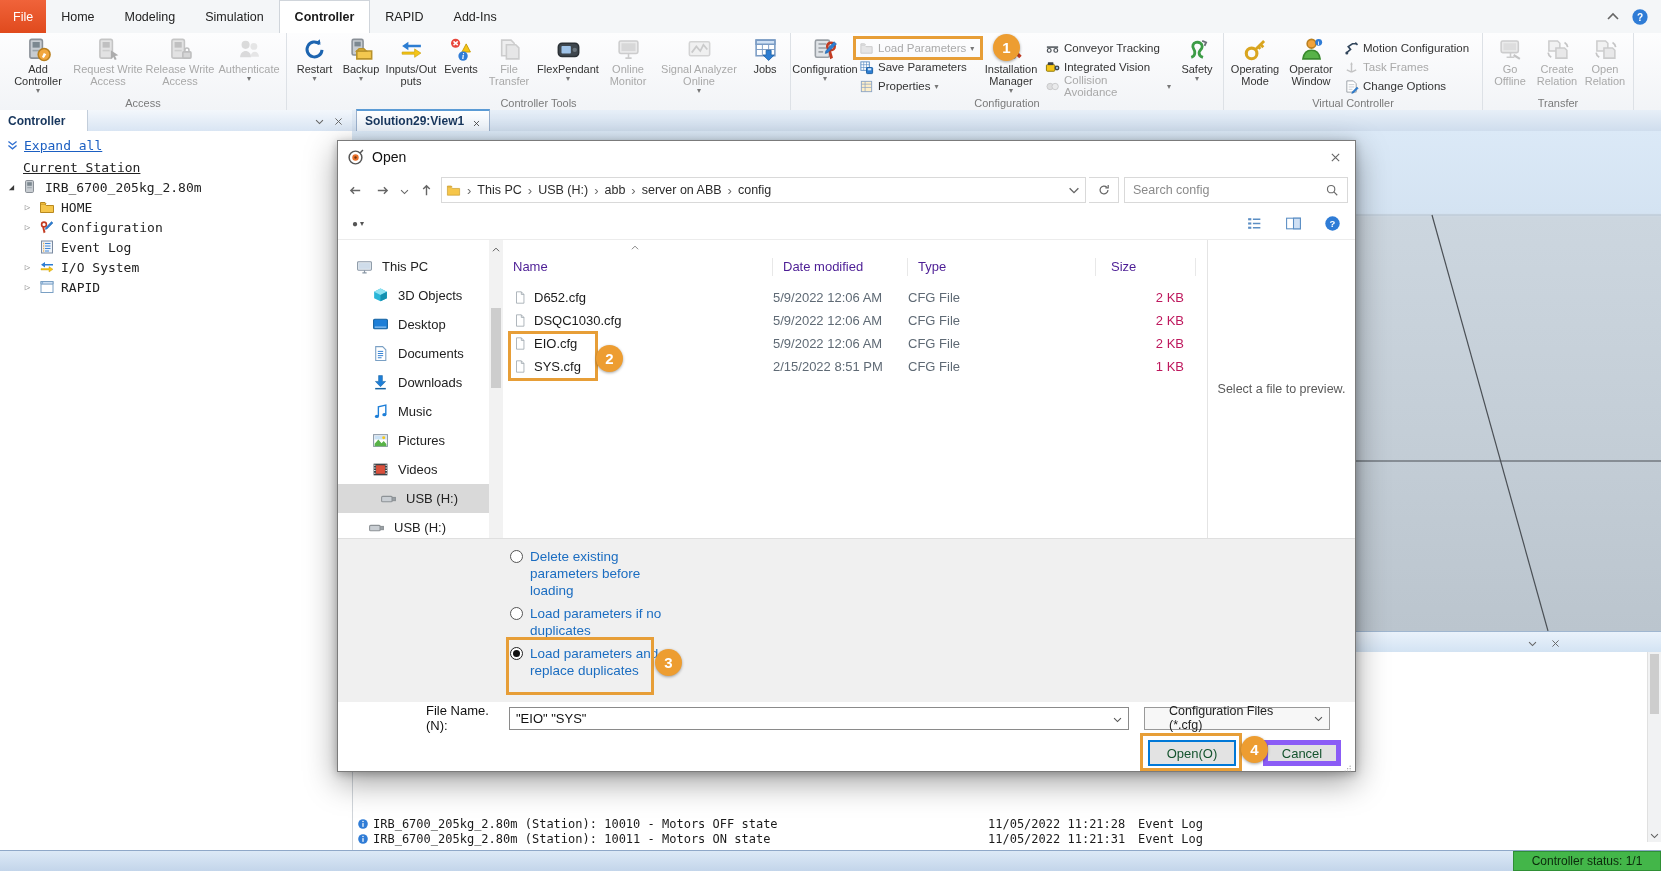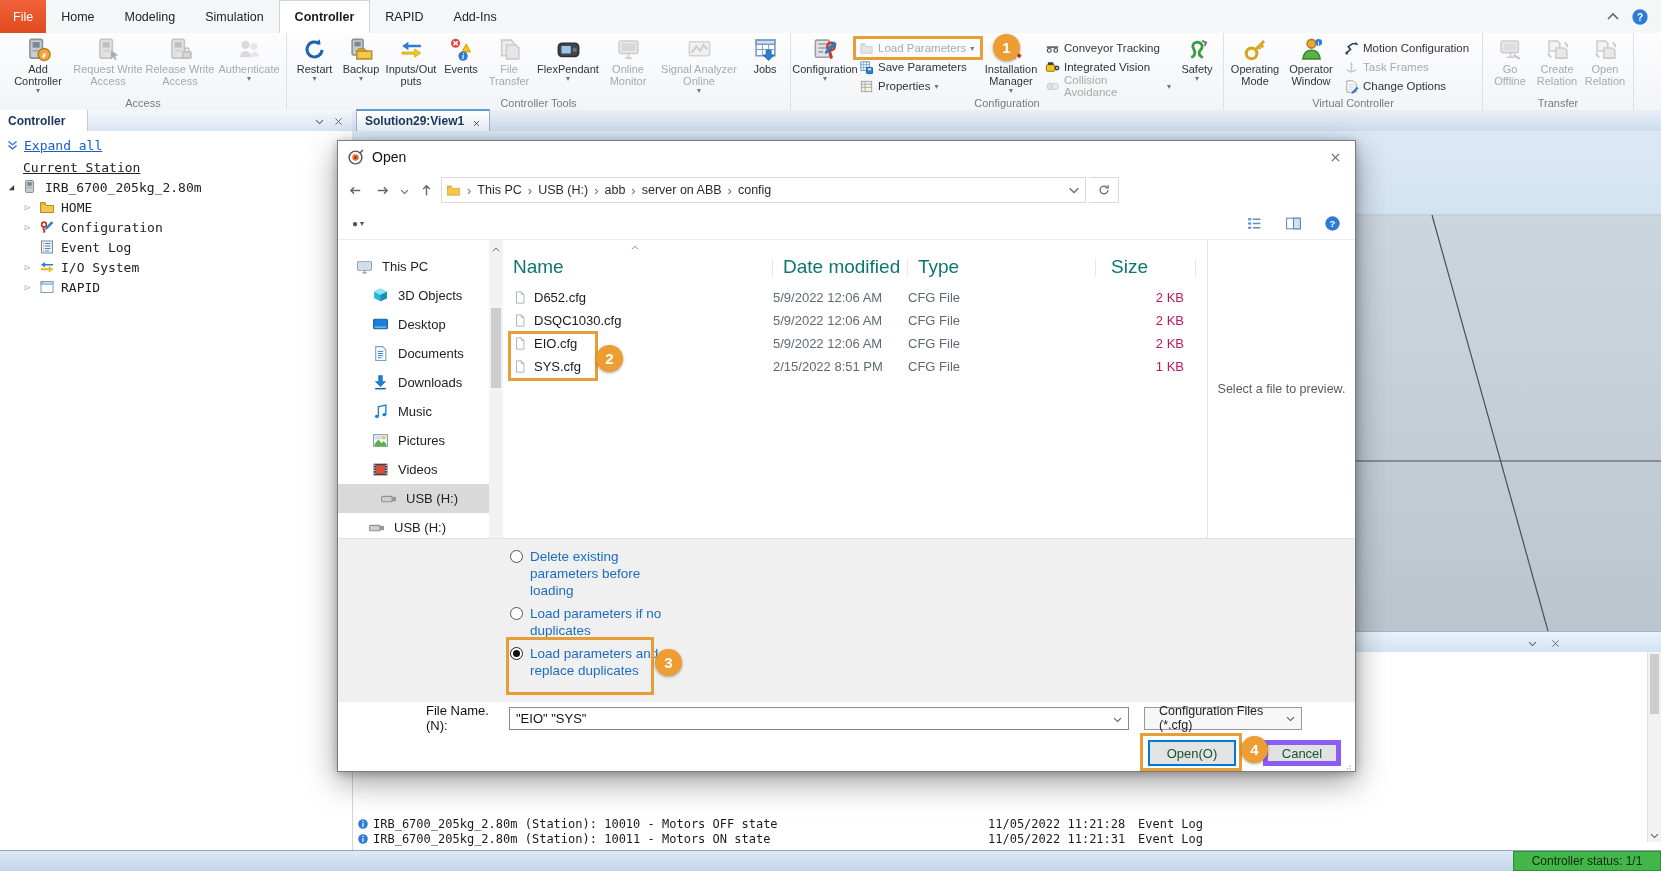--- a/index.html
+++ b/index.html
@@ -119,21 +119,21 @@
   .side-item{height:29px;display:flex;align-items:center;gap:9px;font-size:13px;color:#222;}
   .pl-root{padding-left:18px;}.pl-child{padding-left:34px;}.pl-usb{padding-left:42px;}.pl-usb2{padding-left:30px;}
   .side-item.sel{background:#d9d9d9;}
   .side-ico{width:17px;height:17px;flex:none;}
   .dlg-scroll{width:14px;flex:none;background:#f2f2f2;position:relative;}
   .dlg-scroll .winicon{position:absolute;top:3px;left:2px;width:10px;height:10px;color:#606060;}
   .sb-thumb{position:absolute;left:2px;top:68px;width:10px;height:80px;background:#cdcdcd;}
   .dlg-files{flex:1;position:relative;padding-top:14px;}
   .sort-asc{position:absolute;left:126px;top:1px;width:12px;height:10px;color:#888;}
   .fhdr{display:grid;grid-template-columns:270px 135px 188px 100px;height:26px;align-items:center;
-    color:#0f766e;font-size:19px;}
+    color:#4c1d95;font-size:13px;}
   .fhdr>div{padding-left:10px;border-right:1px solid #e8e8e8;height:18px;line-height:18px;}
   .fhdr .col-size{text-align:left;padding-left:15px;}
   .frows{margin-top:6px;}
   .frow{display:grid;grid-template-columns:270px 135px 188px 100px;height:23px;align-items:center;font-size:13px;}
   .fname{display:flex;align-items:center;gap:7px;padding-left:10px;color:#1a1a1a;}
   .fname .fico{width:14px;height:15px;flex:none;}
   .fmeta{color:#5f6a75;}
   .fsize{text-align:right;padding-right:12px;color:#be185d;}
   .dlg-preview{width:147px;flex:none;border-left:1px solid #e4e4e4;display:flex;align-items:center;justify-content:center;}
   .preview-hint{font-size:12.5px;color:#5a5a5a;}
@@ -141,22 +141,22 @@
   .radio{display:flex;gap:7px;margin-bottom:6px;width:175px;}
   .rdot{width:13px;height:13px;border:1px solid #555;border-radius:50%;background:#fff;flex:none;margin-top:2px;position:relative;box-sizing:border-box;}
   .radio.on .rdot{border-color:#222;}
   .radio.on .rdot:after{content:"";position:absolute;inset:2px;background:#111;border-radius:50%;}
   .rlabel{color:#1B6DC1;font-size:13.5px;line-height:17px;}
   .dlg-filerow{height:32px;display:flex;align-items:center;padding-left:88px;box-sizing:border-box;}
   .fn-label{font-size:13px;color:#111;width:83px;}
   .fn-input{width:620px;height:23px;border:1px solid #8a8a8a;box-sizing:border-box;display:flex;align-items:center;
     padding:0 6px;font-size:13px;color:#111;position:relative;background:#fff;}
   .fn-input .combo-chev{position:absolute;right:5px;color:#555;width:11px;height:11px;}
-  .ft-combo{margin-left:15px;width:158px;height:23px;border:1px solid #999;box-sizing:border-box;background:#f7f7f7;
-    display:flex;align-items:center;padding:0 14px;font-size:12.5px;color:#222;position:relative;}
+  .ft-combo{margin-left:15px;width:186px;height:23px;border:1px solid #999;box-sizing:border-box;background:#f7f7f7;
+    display:flex;align-items:center;padding:0 24px;font-size:12.5px;color:#222;position:relative;}
   .ft-combo .combo-chev{position:absolute;right:5px;color:#555;width:11px;height:11px;}
   .dlg-buttons{height:40px;position:relative;}
   .btn{position:absolute;top:6px;height:26px;display:flex;align-items:center;justify-content:center;font-size:13px;color:#14532d;box-sizing:border-box;}
   .btn-open{left:810px;width:88px;background:#e3e3e3;border:1px solid #0078D7;box-shadow:inset 0 0 0 1px #0078D7;}
   .btn-cancel{left:925px;width:78px;background:#e1e1e1;border:5px solid #8b5cf6;}
   .grip{position:absolute;right:3px;bottom:3px;width:10px;height:10px;color:#9a9a9a;}
   
   .hlbox{position:absolute;border:3px solid #E79E37;box-sizing:border-box;z-index:60;pointer-events:none;}
   .hlbox-files{left:170px;top:190px;width:90px;height:50px;}
   .hlbox-radio{left:168px;top:496px;width:148px;height:58px;}
@@ -670,20 +670,27 @@
         <span class="addr-chev winicon"><svg viewBox="0 0 16 16" width="100%" height="100%">
               <path d="M3 6l5 5 5-5" fill="none" stroke="currentColor" stroke-width="1.6"></path>
             </svg></span>
       </div>
       <span class="refreshbtn">
           <span class="winicon"><svg viewBox="0 0 16 16" width="100%" height="100%">
               <path d="M12.5 8a4.5 4.5 0 1 1-1.3-3.2" fill="none" stroke="currentColor" stroke-width="1.4"></path>
               <path d="M12.8 2.3v3.2H9.6" fill="none" stroke="currentColor" stroke-width="1.4"></path>
             </svg></span>
         </span>
+      <div class="searchbox">
+        <span>Search config</span>
+        <span class="winicon"><svg viewBox="0 0 16 16" width="100%" height="100%">
+              <circle cx="7" cy="7" r="4.2" fill="none" stroke="#6a6a6a" stroke-width="1.3"></circle>
+              <path d="M10.2 10.2L14 14" stroke="#6a6a6a" stroke-width="1.3"></path>
+            </svg></span>
+      </div>
     </div>
 
     <div class="dlg-toolbar">
       <span class="organize">●<span style="font-size:8px">▾</span></span>
       <div class="tb-right">
         <span class="tb-ico"><svg viewBox="0 0 16 16" width="100%" height="100%">
               <rect x="2" y="3" width="3" height="2" fill="#5b8ec4"></rect>
               <rect x="2" y="7" width="3" height="2" fill="#5b8ec4"></rect>
               <rect x="2" y="11" width="3" height="2" fill="#5b8ec4"></rect>
               <path d="M6.5 4h7M6.5 8h7M6.5 12h7" stroke="#5b8ec4" stroke-width="1.2"></path>

